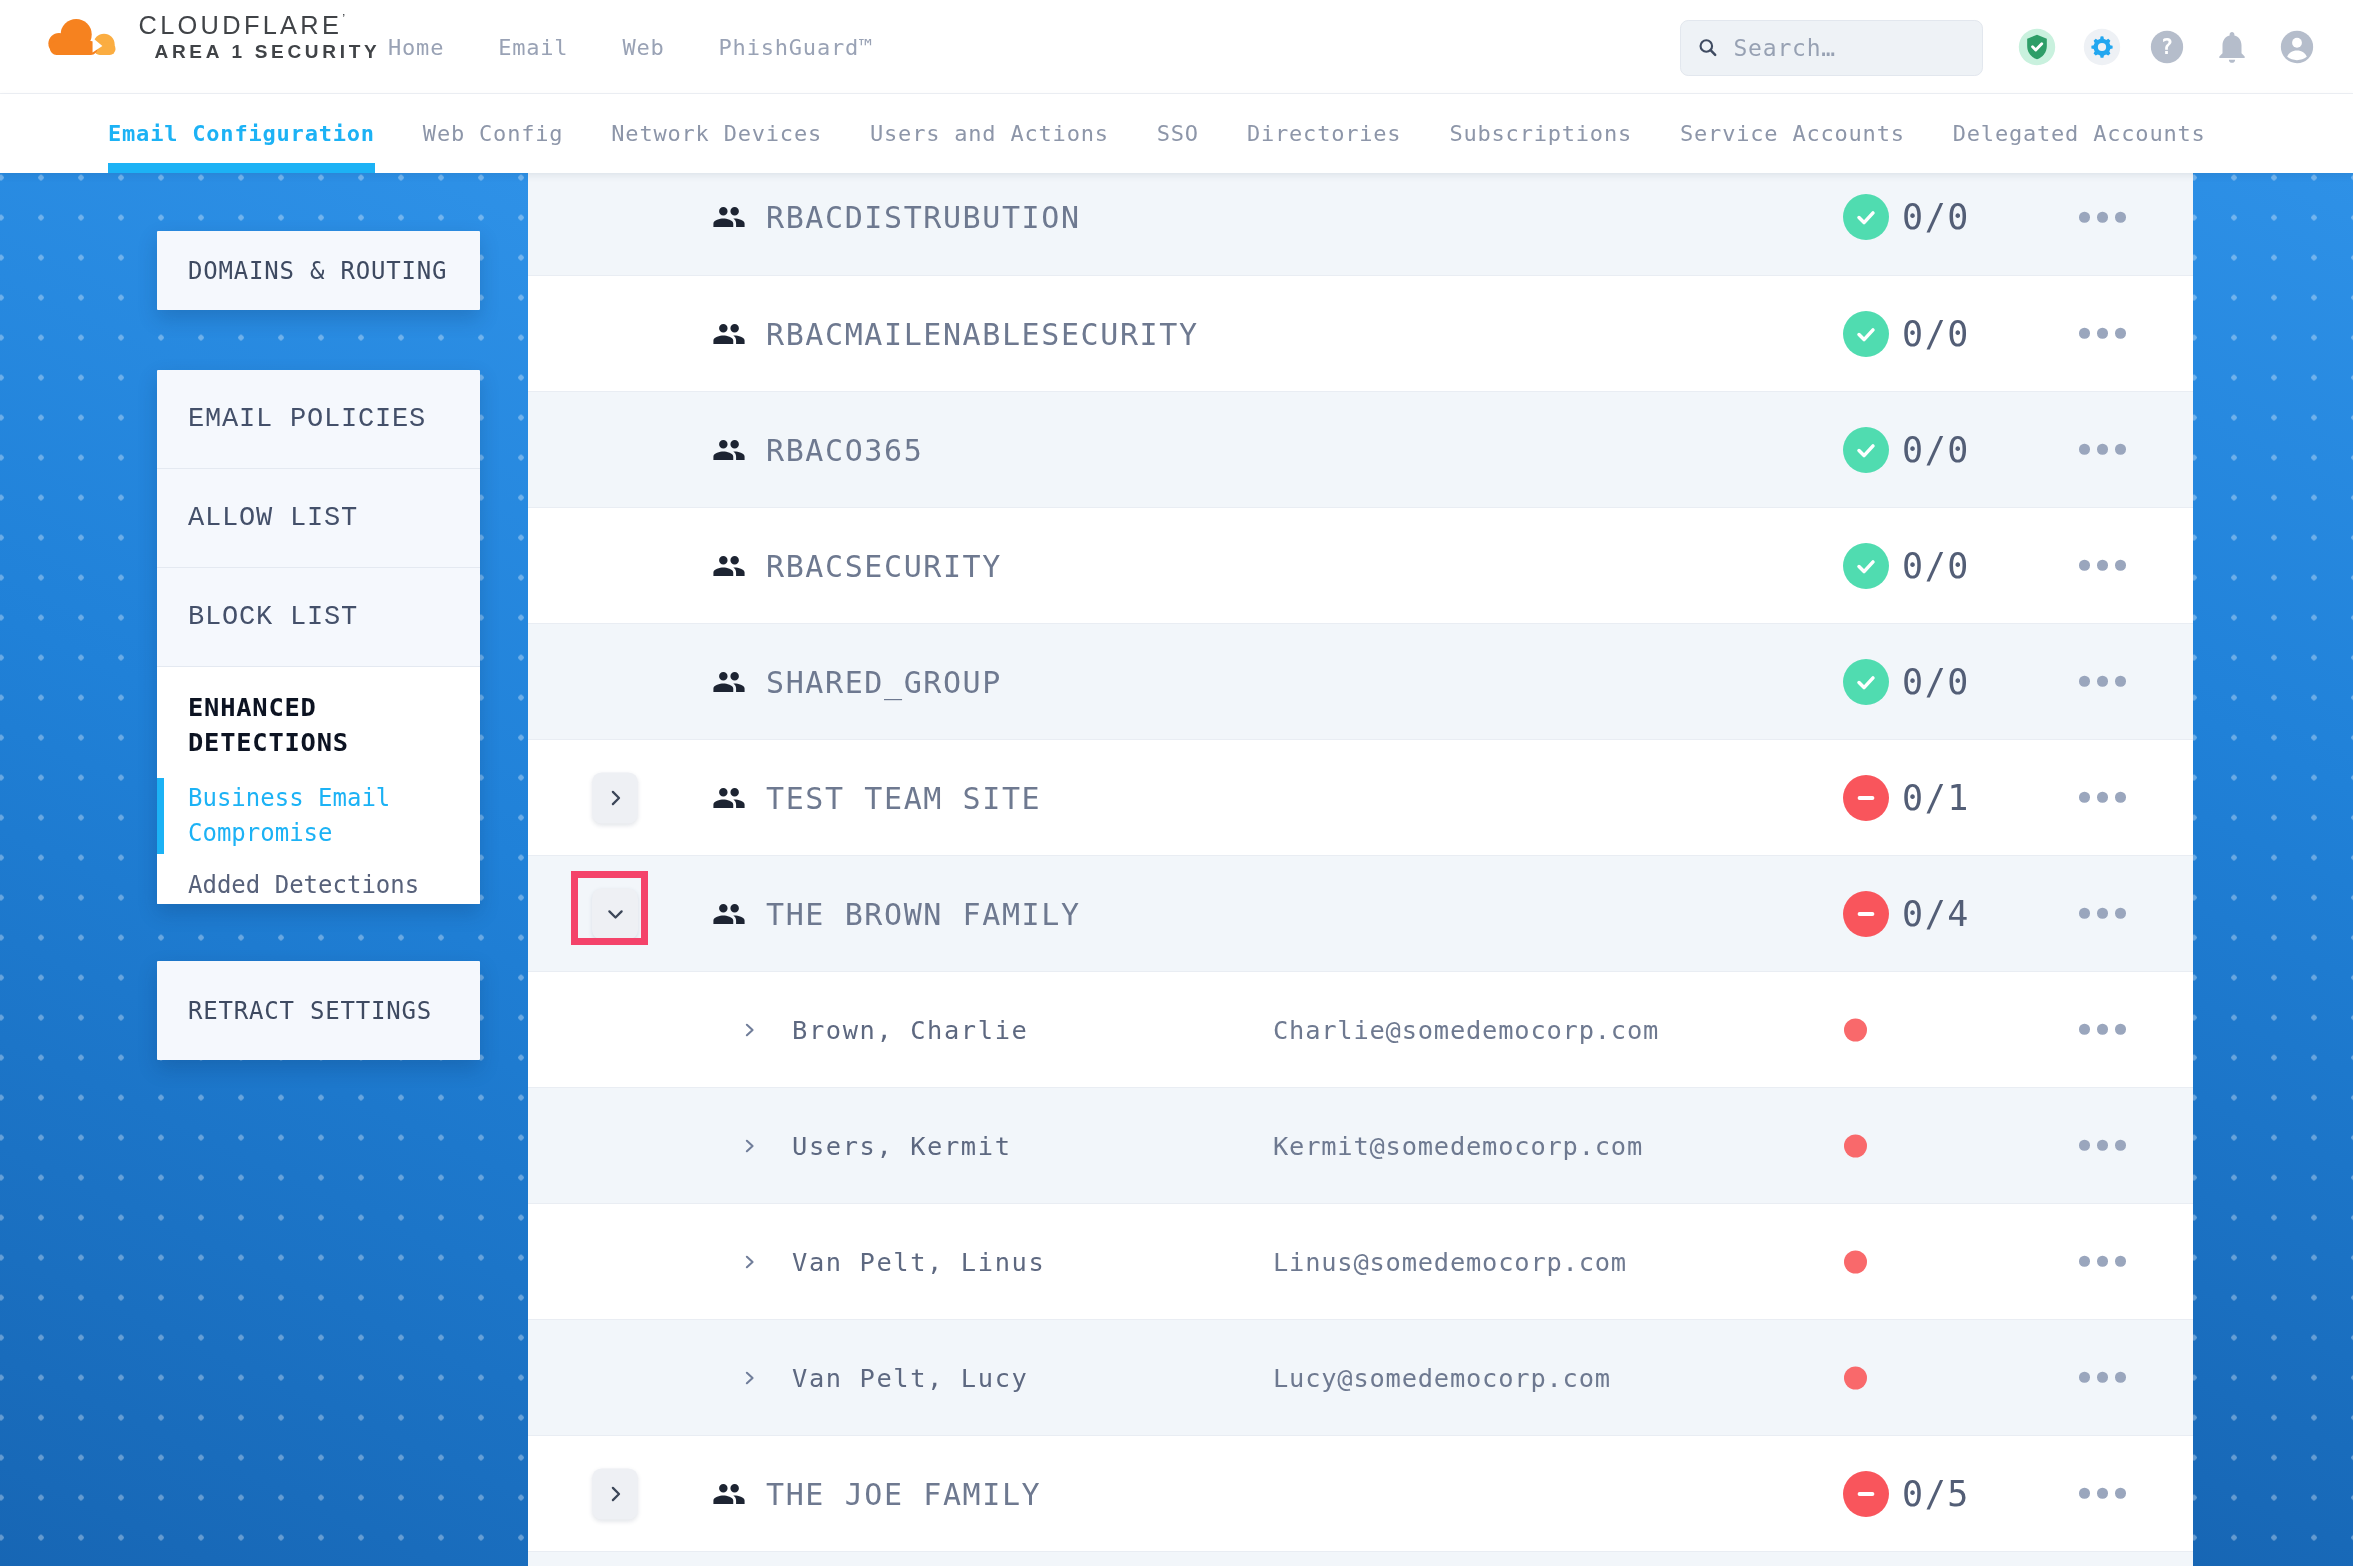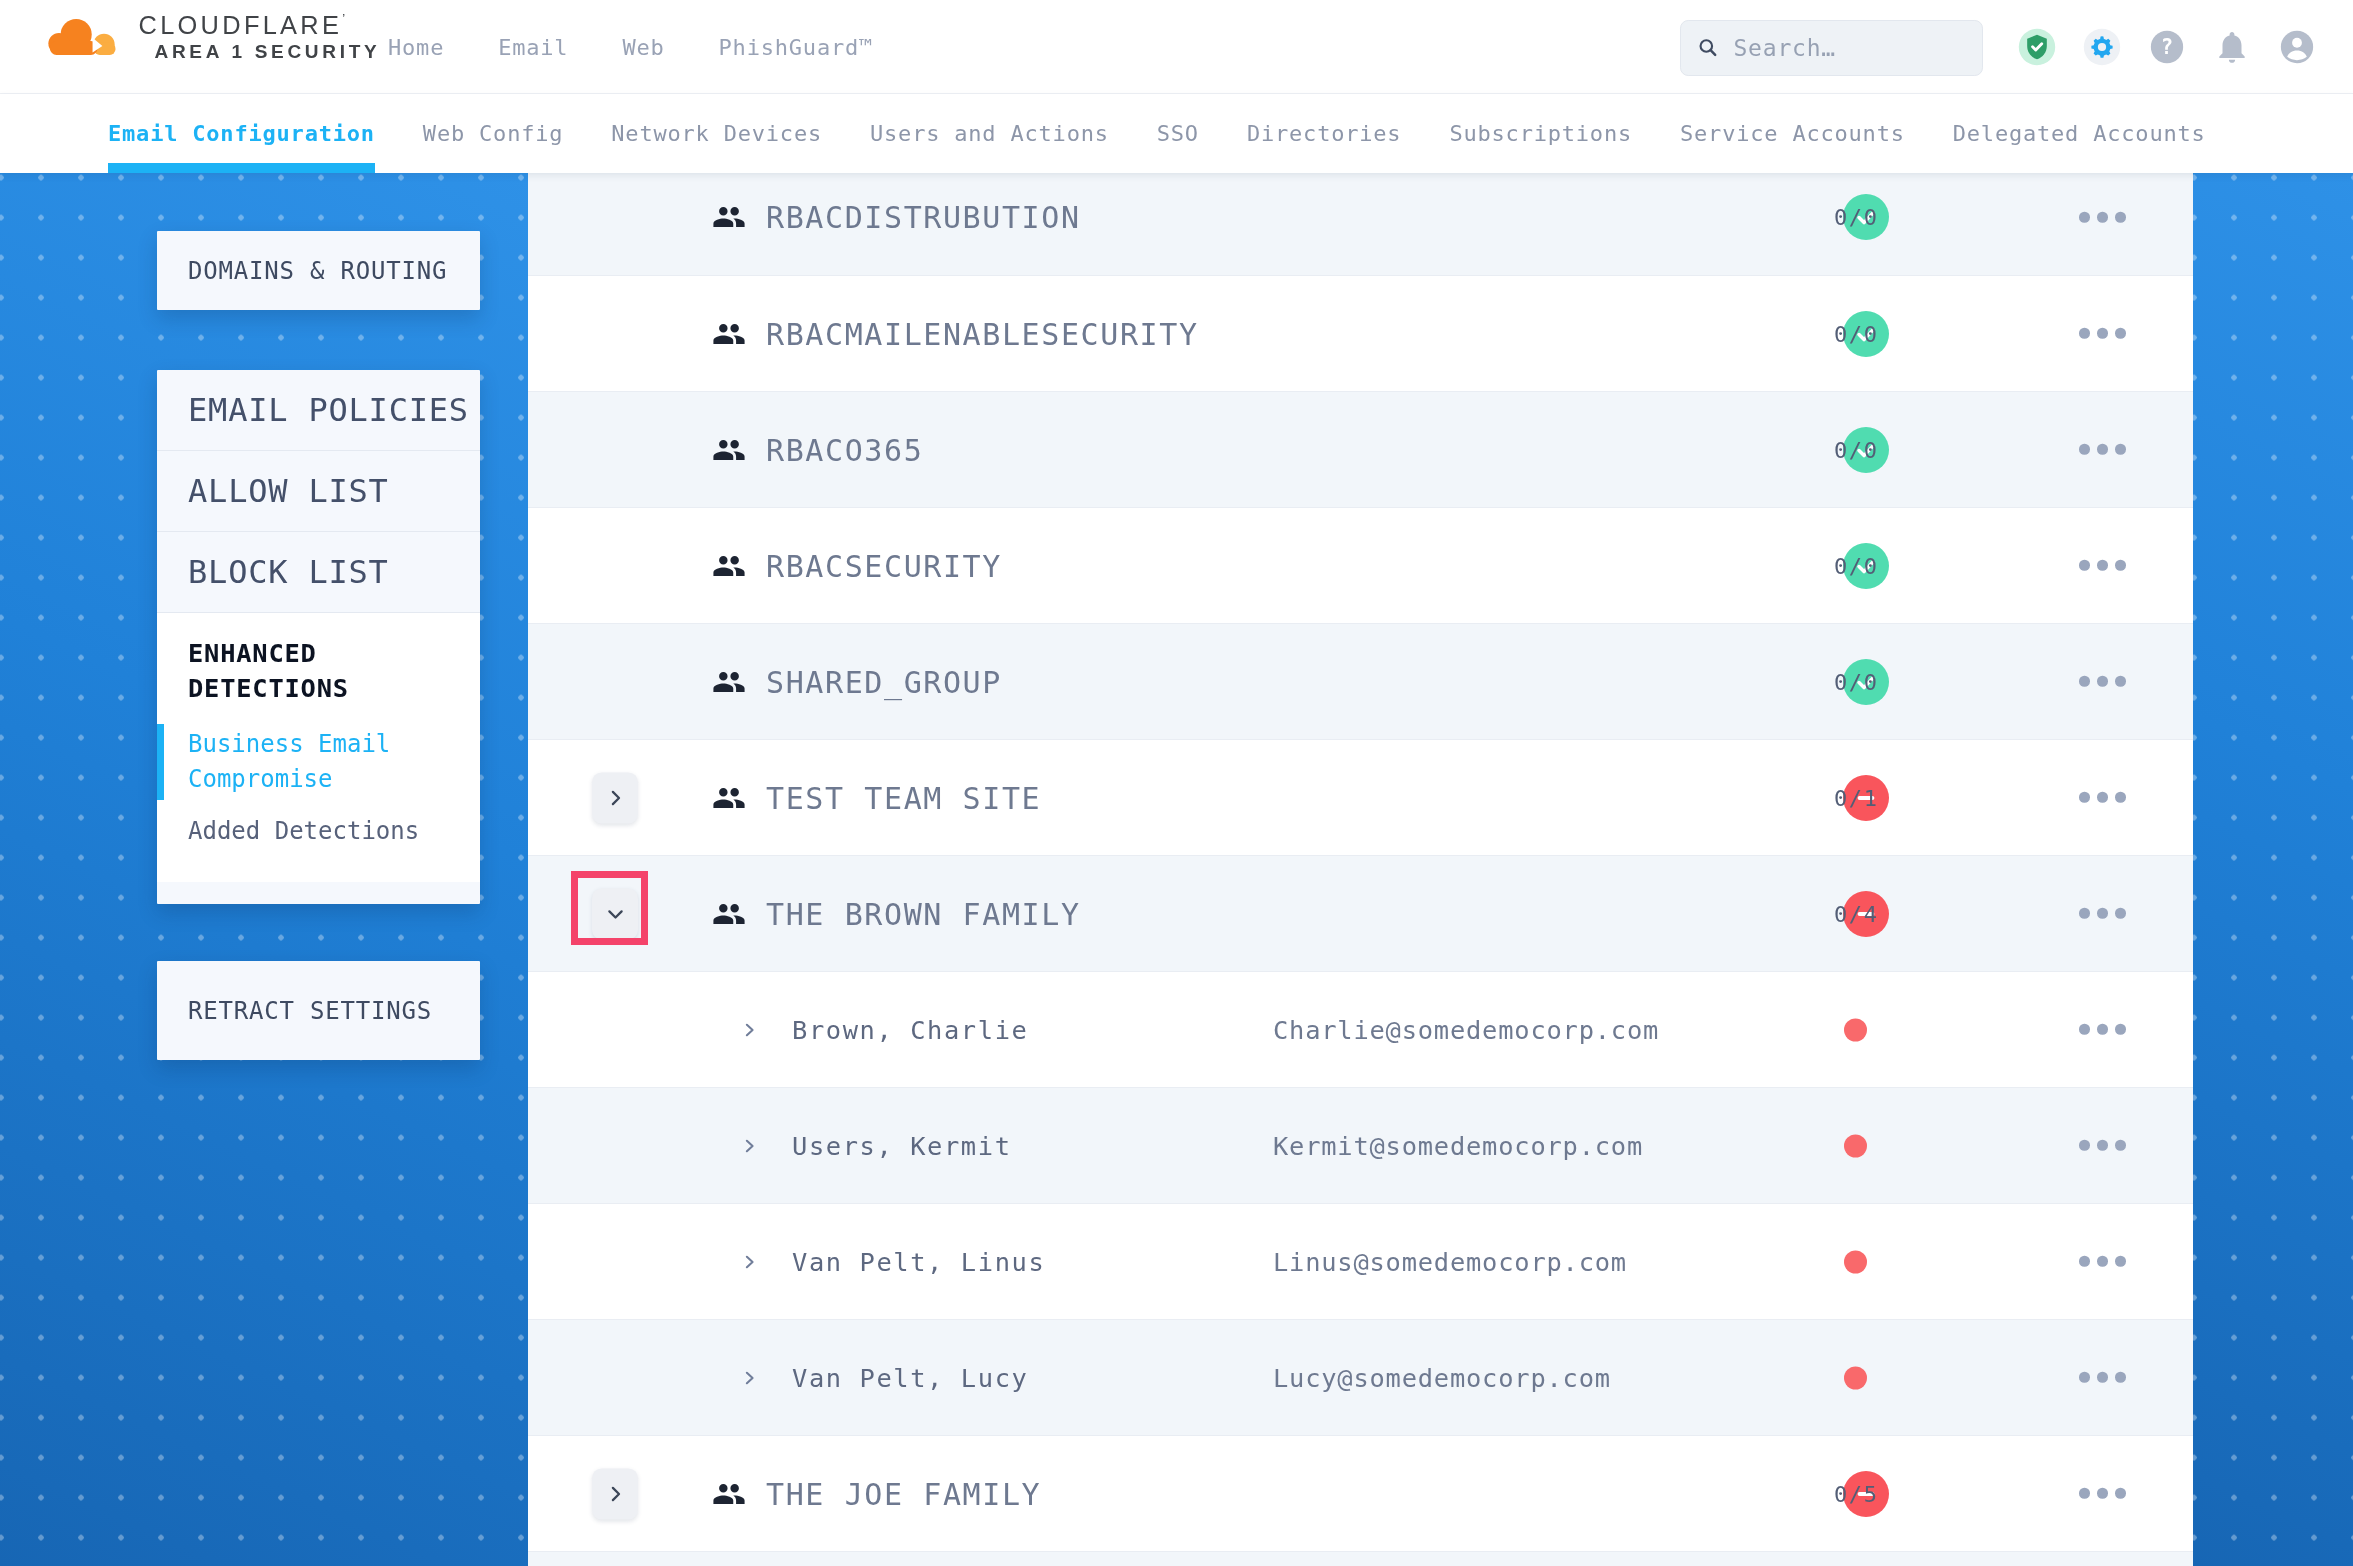--- a/index.html
+++ b/index.html
@@ -65,22 +65,22 @@
   .sidebar { position:absolute; left:0; top:173px; width:528px; bottom:0; z-index:2; }
   .card {
     position:absolute; left:157px; width:323px; border-radius:1px;
     background:#f5f8fd; box-shadow:0 8.2px 19.7px rgba(8,40,80,.20); overflow:hidden;
   }
   .card-1 { top:58px;  height:79px; }
   .card-2 { top:197px; height:534px; }
   .card-3 { top:788px; height:99px; }
   .sb-single { height:100%; display:flex; align-items:center; padding-left:31px;
     font-size:24px; color:#3e4a61; letter-spacing:0.8px; cursor:pointer; }
-  .sb-item { height:81px; display:flex; align-items:center; padding-left:31px;
-    font-size:32px; color:#44506a; letter-spacing:0.8px; border-bottom:0.8px solid #e4e9f1; cursor:pointer; }
+  .sb-item { height:99px; display:flex; align-items:center; padding-left:31px;
+    font-size:27px; color:#44506a; letter-spacing:0.8px; border-bottom:0.8px solid #e4e9f1; cursor:pointer;font-family:Liberation Mono, monospace; }
   .enhanced { background:#ffffff; padding:23px 31px 0 31px; height:269px; }
   .enh-heading { font-size:25.4px; font-weight:700; color:#0c1322; line-height:35px; letter-spacing:0.8px; }
   .bec { position:relative; margin-top:21px; font-size:24px; line-height:35px; color:#1cb2f5; cursor:pointer; }
   .bec::before { content:""; position:absolute; left:-31px; top:-3.3px; bottom:-3.3px; width:7.4px; background:#1cb2f5; }
   .added { margin-top:19.7px; font-size:24px; color:#57617a; cursor:pointer; }
 
   
   .table { position:absolute; left:528px; top:159px; width:1665px; bottom:0; background:#fff; z-index:1; }
   .row { position:relative; height:116px; }
   .row + .row { border-top:0.8px solid #e9edf3; }
@@ -104,22 +104,22 @@
     font-size:25.4px; letter-spacing:1.6px; color:#5d6880; white-space:nowrap; }
   .memail { position:absolute; left:745px; top:50%; transform:translateY(-50%);
     font-size:25.4px; letter-spacing:0.8px; color:#6e7990; white-space:nowrap; }
   .badge { position:absolute; left:1315px; top:50%; transform:translateY(-50%);
     width:46px; height:46px; border-radius:50%; display:flex; align-items:center; justify-content:center; }
   .badge.ok { background:#50dcb0; }
   .badge.blocked { background:#f9555c; }
   .badge svg { width:28px; height:28px; }
   .mdot { position:absolute; left:1316px; top:50%; transform:translateY(-50%);
     width:23px; height:23px; border-radius:50%; background:#f9696b; }
-  .count { position:absolute; left:1306px; top:50%; transform:translateY(-50%);
-    font-size:22px; letter-spacing:1.6px; color:#535e76; }
+  .count { position:absolute; left:1374px; top:50%; transform:translateY(-50%);
+    font-size:35px; letter-spacing:1.6px; color:#535e76; }
   .dots { position:absolute; left:1546px; top:50%; transform:translateY(-50%);
     display:flex; gap:7.4px; background:none; border:none; padding:4.9px; cursor:pointer; }
   .dots i { width:10.7px; height:10.7px; border-radius:50%; background:#9aa6bd; }
 </style>
 </head>
 <body>
 
 <div class="blue-panel blue-left"></div>
 <div class="blue-panel blue-right"></div>
 

